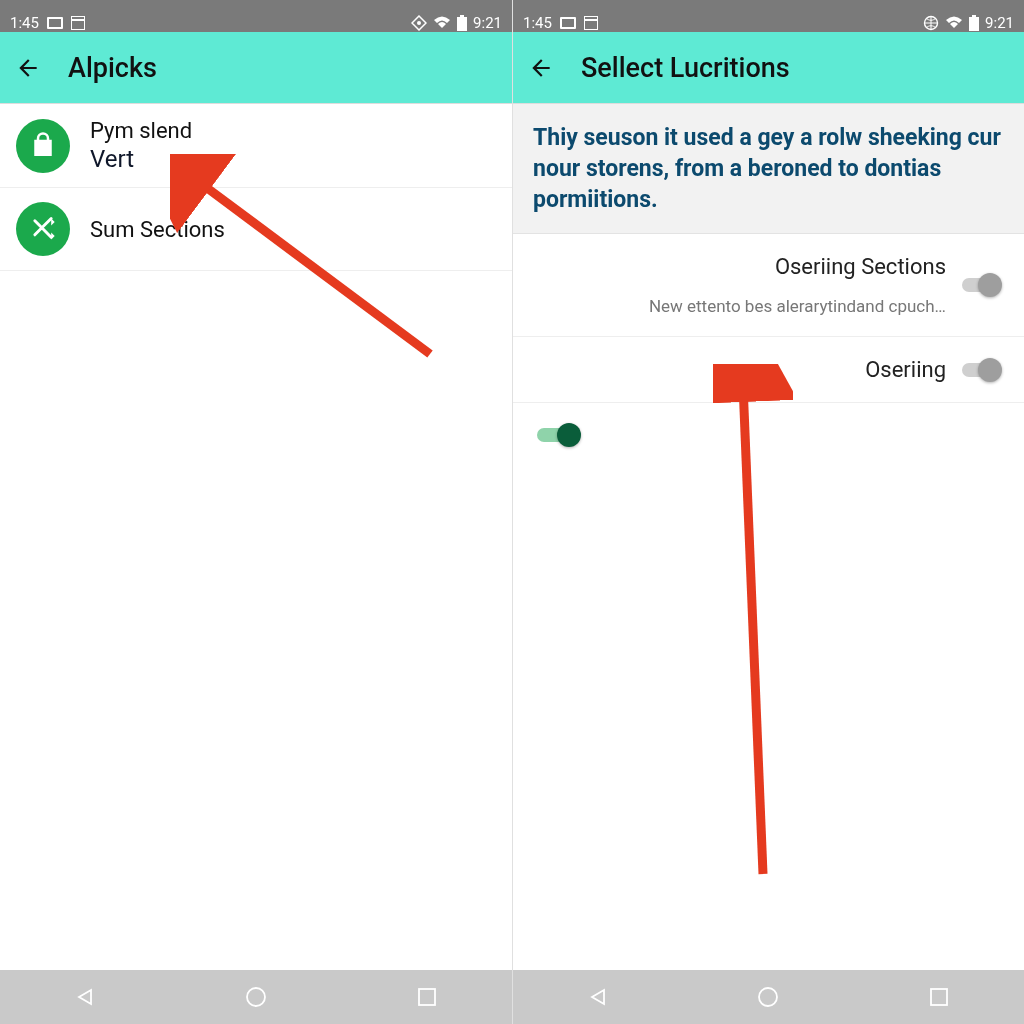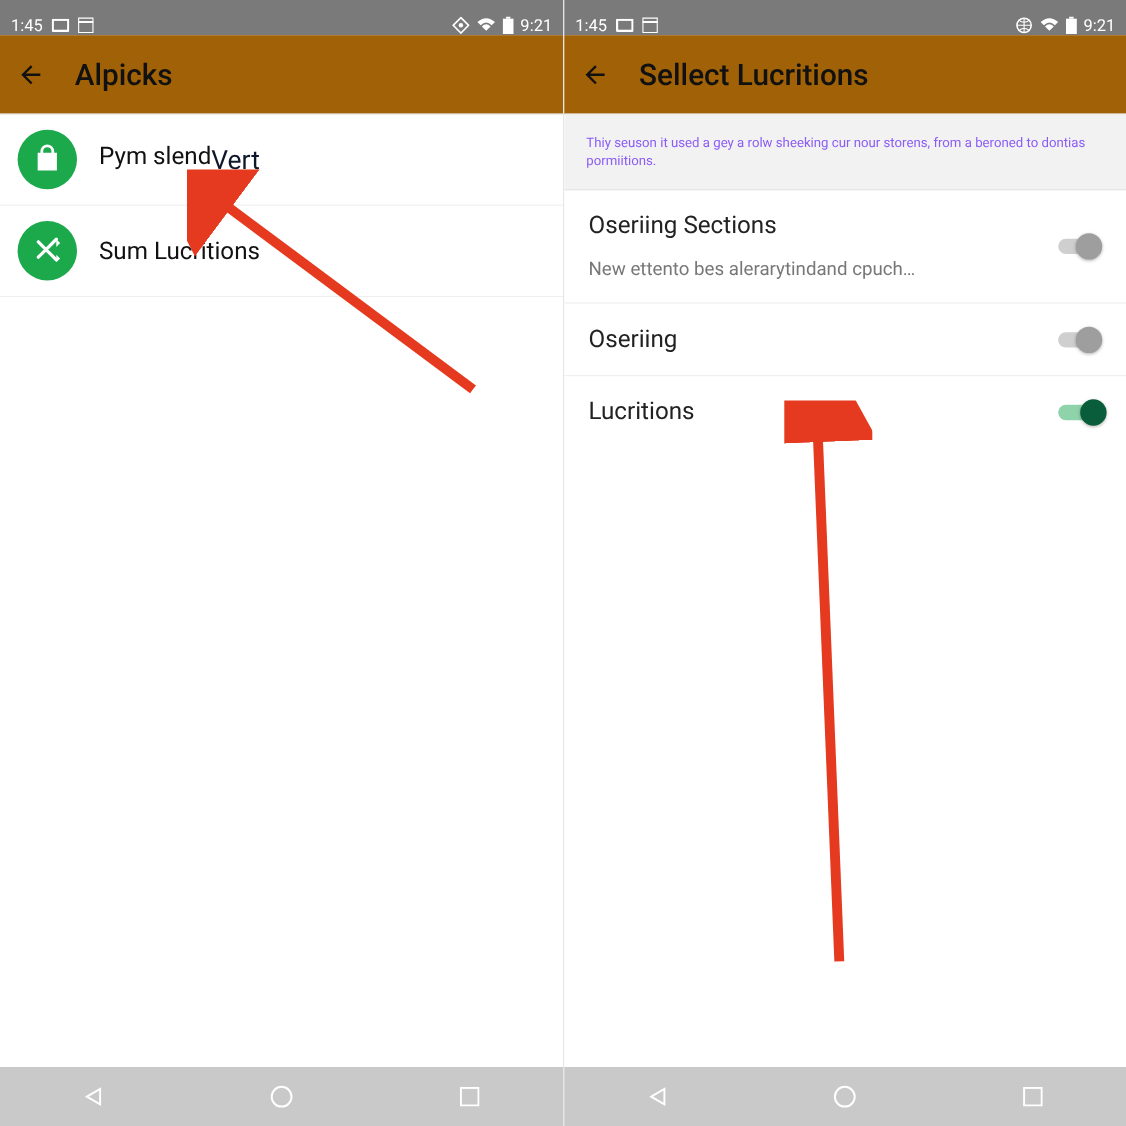--- a/index.html
+++ b/index.html
@@ -5,39 +5,39 @@
   * { margin: 0; padding: 0; box-sizing: border-box; font-family: Roboto, Arial, sans-serif; }
   body { width: 1024px; height: 1024px; background: #fff; display: flex; overflow: hidden; }
   .phone { width: 512px; height: 1024px; display: flex; flex-direction: column; background: #fff; position: relative; }
   .phone + .phone { border-left: 1px solid #e0e0e0; }
 
   .status-bar { height: 32px; background: #7a7a7a; display: flex; align-items: flex-end; justify-content: space-between; padding: 0 10px; color: #fff; font-size: 15px; }
   .status-left { display: flex; align-items: center; gap: 8px; }
   .status-right { display: flex; align-items: center; gap: 6px; }
   .sb-icon { display: inline-flex; }
 
-  .app-bar { height: 72px; background: #a16207; display: flex; align-items: center; padding: 0 14px; gap: 26px; border-bottom: 1px solid #ddd; }
+  .app-bar { height: 72px; background: #5eead4; display: flex; align-items: center; padding: 0 14px; gap: 26px; border-bottom: 1px solid #ddd; }
   .app-bar .title { font-size: 27px; font-weight: 500; color: #111; }
   .back { width: 28px; height: 28px; display: inline-flex; align-items: center; justify-content: center; cursor: pointer; }
 
   .content { flex: 1; background: #fff; overflow: hidden; position: relative; }
 
   .list-item { display: flex; align-items: center; padding: 14px 16px; gap: 20px; cursor: pointer; }
   .list-item.sep { border-bottom: 1px solid #eee; }
   .icon-circle { width: 54px; height: 54px; border-radius: 50%; display: flex; align-items: center; justify-content: center; flex-shrink: 0; }
   .icon-green { background: #1ba94c; }
-  .li-text { display: flex; }
+  .li-text { display: flex; flex-direction: column; }
   .li-title { font-size: 22px; color: #111; }
   .li-sub { font-size: 24px; color: #0f172a; margin-top: 2px; }
 
-  .desc-box { background: #f2f2f2; padding: 18px 20px; font-size: 12px; color: #8b5cf6; line-height: 1.35; border-bottom: 1px solid #e3e3e3; }
+  .desc-box { background: #f2f2f2; padding: 18px 20px; font-size: 23px; color: #0c4a6e; line-height: 1.35; border-bottom: 1px solid #e3e3e3; font-weight: bold; }
 
   .toggle-row { display: flex; align-items: center; padding: 20px 20px 20px 22px; border-bottom: 1px solid #eee; gap: 14px; cursor: pointer; }
   .toggle-row.noborder { border-bottom: none; }
-  .tr-text { flex: 1; min-width: 0; }
+  .tr-text { flex: 1; min-width: 0; text-align: right; }
   .tr-title { font-size: 22px; color: #222; }
   .tr-sub { font-size: 17px; color: #777; margin-top: 17px; white-space: nowrap; overflow: hidden; text-overflow: ellipsis; }
   .toggle { width: 44px; height: 24px; position: relative; flex-shrink: 0;}
   .toggle .track { position: absolute; width: 34px; height: 14px; background: #cfcfcf; border-radius: 7px; top: 5px; left: 2px; }
   .toggle .thumb { position: absolute; width: 24px; height: 24px; border-radius: 50%; background: #9e9e9e; top: 0; left: 18px; box-shadow: 0 1px 3px rgba(0,0,0,.3); }
   .toggle.on .track { background: #8fd3aa; }
   .toggle.on .thumb { background: #0a5d3a; left: 22px; }
 
   .nav-bar { height: 54px; background: #c9c9c9; display: flex; align-items: center; justify-content: space-around; }
   .nav-btn { width: 60px; height: 32px; display: inline-flex; align-items: center; justify-content: center; cursor: pointer; }
@@ -113,21 +113,21 @@
     </div>
     <div class="list-item sep">
       <div class="icon-circle icon-green">
         <svg width="28" height="28" viewBox="0 0 24 24">
             <path d="M5 5l6 6m0 0l-6 6m6-6l8-8m-8 8l8 8" stroke="#fff" stroke-width="2.5" fill="none" stroke-linecap="round"></path>
             <polygon points="19,3 22,6 19,9" fill="#fff"></polygon>
             <polygon points="19,15 22,18 19,21" fill="#fff"></polygon>
           </svg>
       </div>
       <div class="li-text">
-        <span class="li-title">Sum Lucritions</span>
+        <span class="li-title">Sum Sections</span>
       </div>
     </div>
 
     <div class="arrow" style="left:170px; top:50px;">
       <svg width="280" height="230" viewBox="0 0 280 230">
         <defs>
             <marker id="ahL" markerWidth="12" markerHeight="12" refX="2" refY="6" orient="auto">
               <polygon points="0,0 12,6 0,12" fill="#e53a1f"></polygon>
             </marker>
           </defs>
@@ -224,23 +224,20 @@
       <div class="tr-text">
         <div class="tr-title">Oseriing</div>
       </div>
       <div class="toggle">
           <div class="track"></div>
           <div class="thumb"></div>
         </div>
     </div>
 
     <div class="toggle-row noborder">
-      <div class="tr-text">
-        <div class="tr-title">Lucritions</div>
-      </div>
       <div class="toggle on">
           <div class="track"></div>
           <div class="thumb"></div>
         </div>
     </div>
 
     <div class="arrow" style="left:200px; top:260px;">
       <svg width="80" height="520" viewBox="0 0 80 520">
         <defs>
             <marker id="ahR" markerWidth="12" markerHeight="12" refX="2" refY="6" orient="auto">

